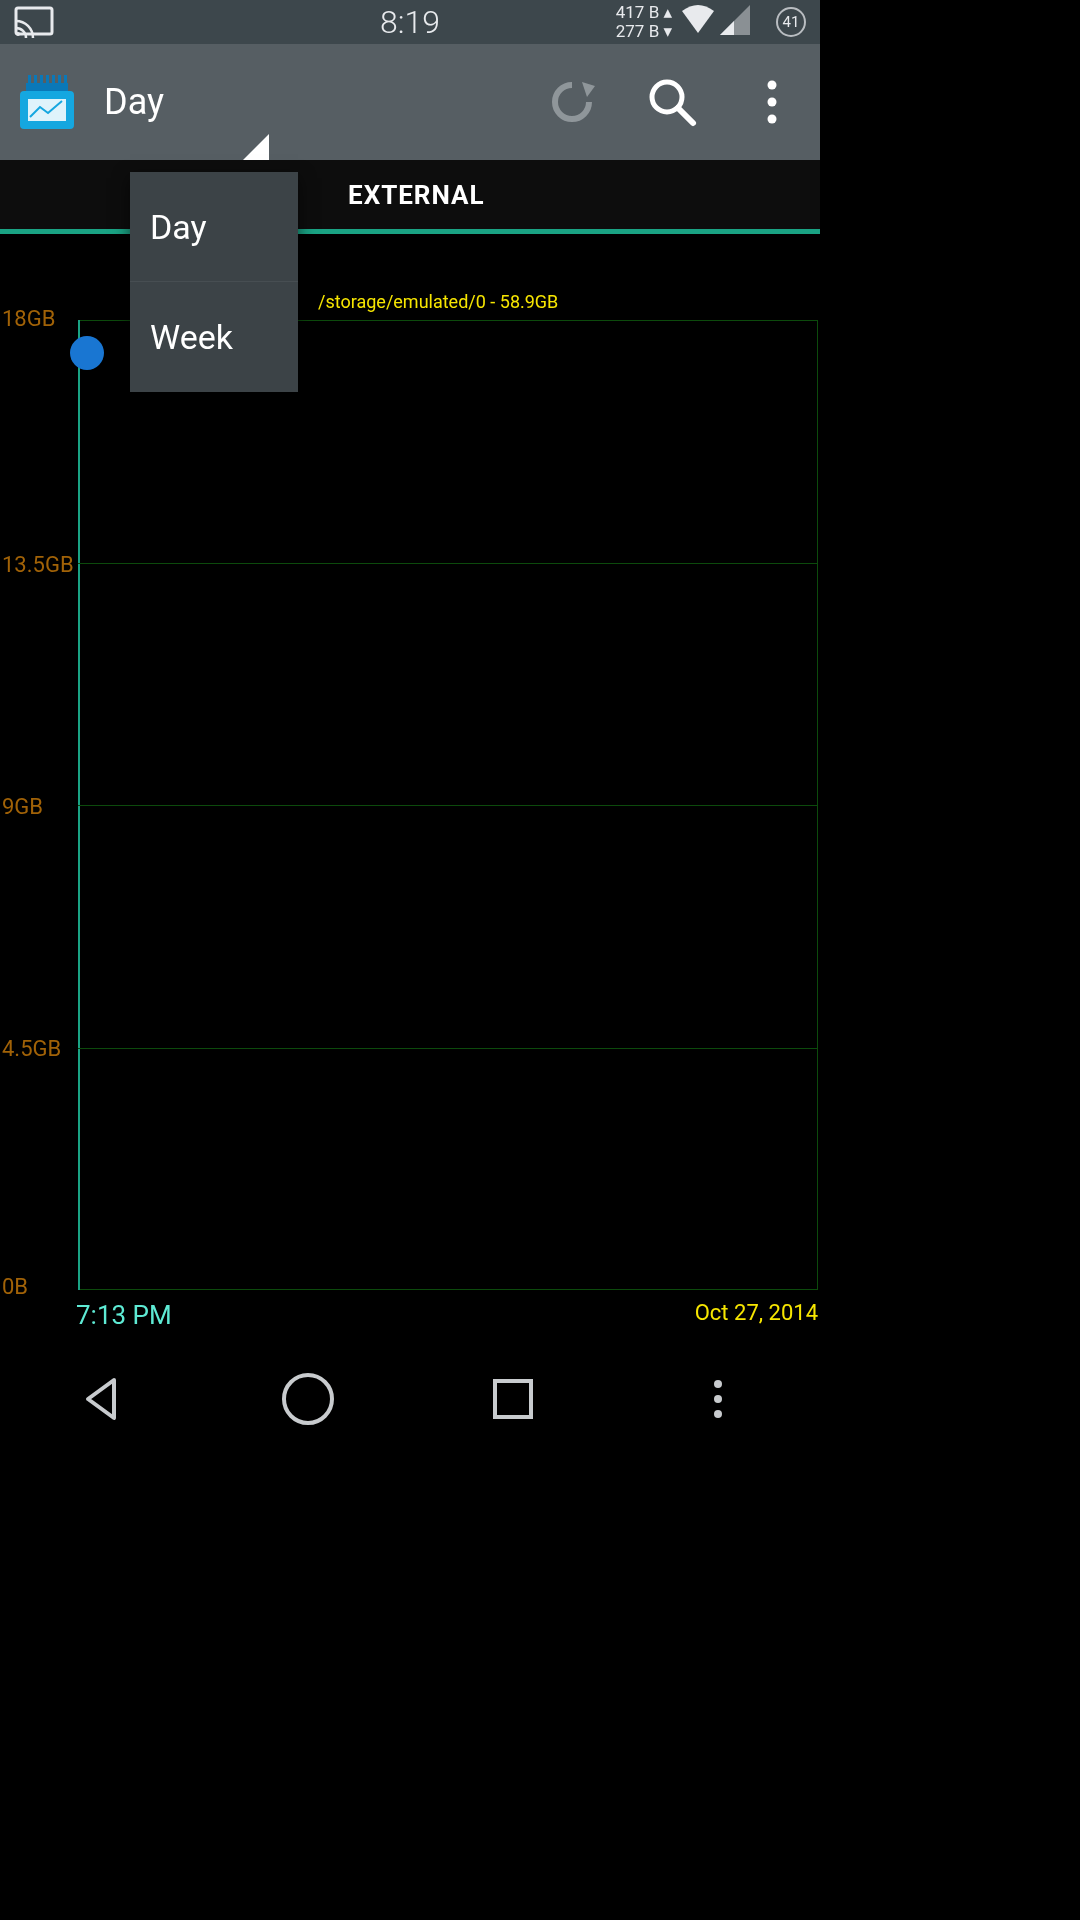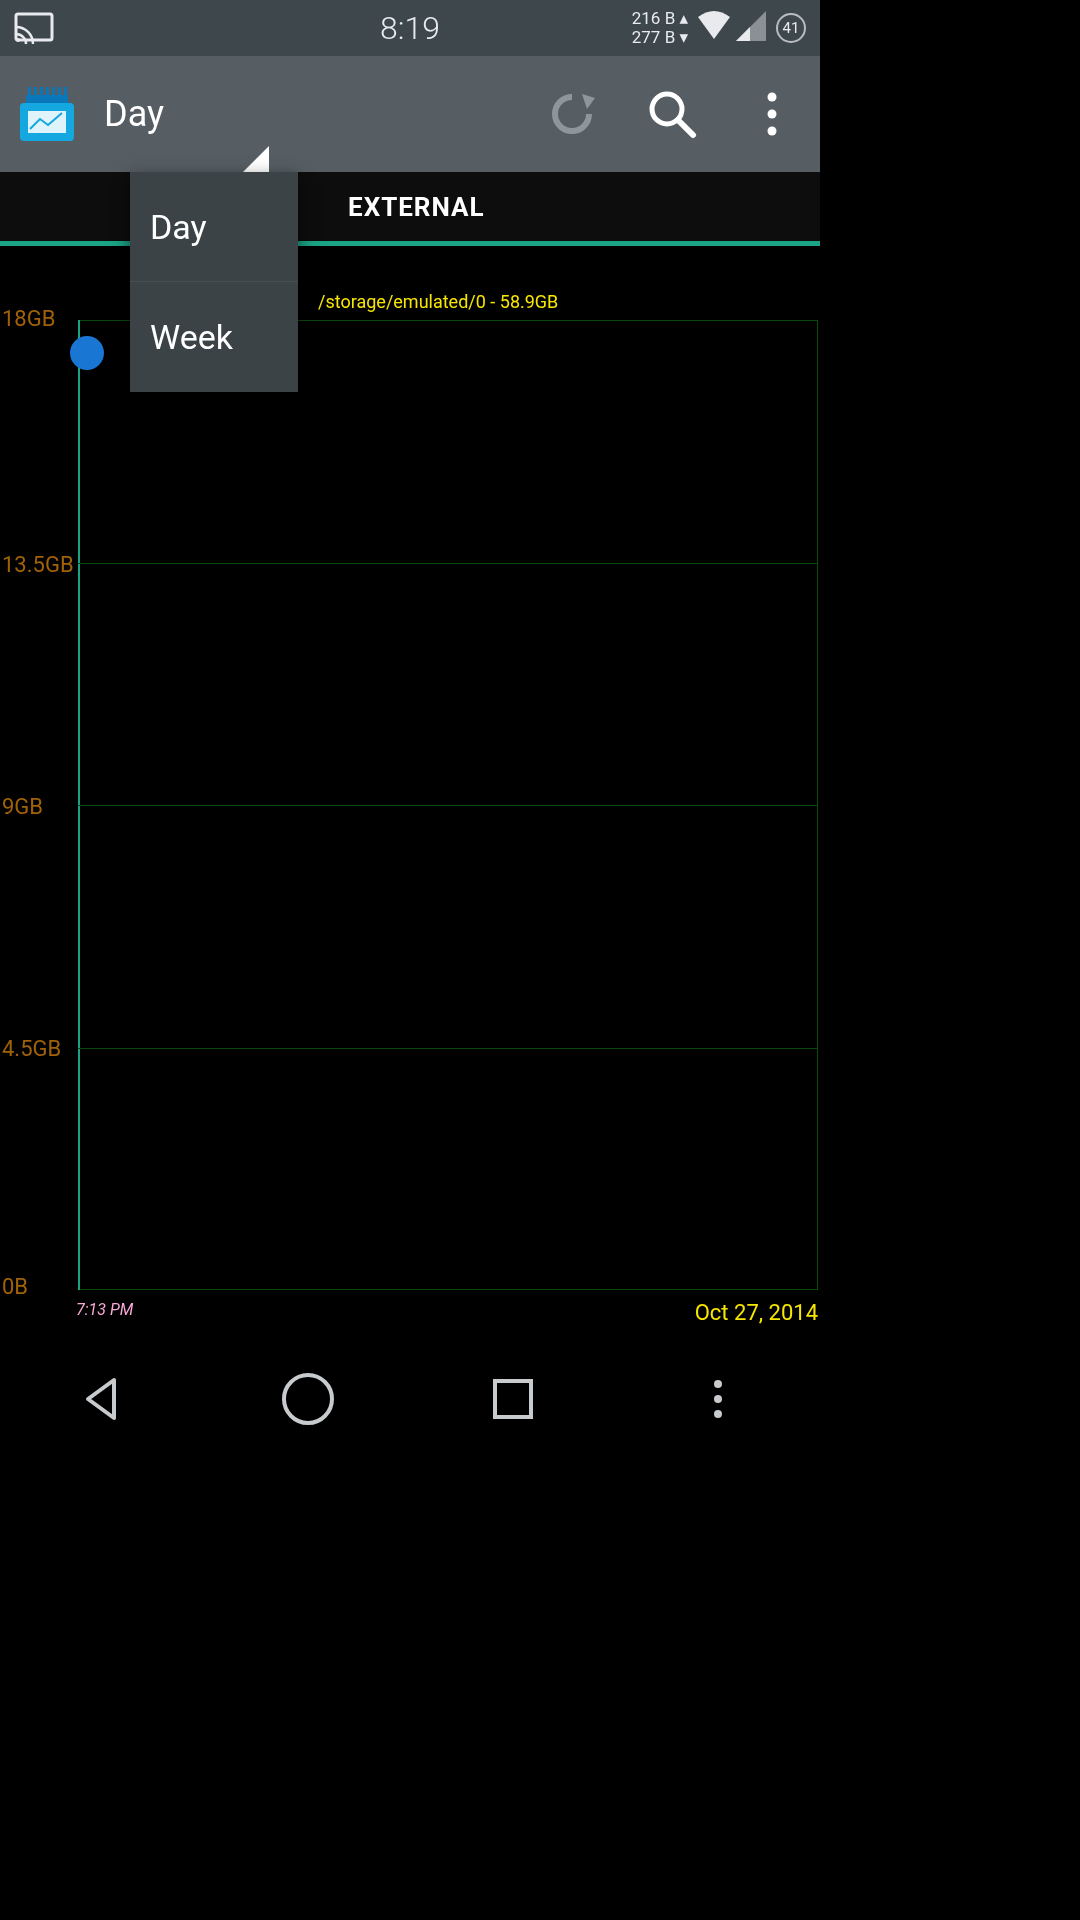--- a/index.html
+++ b/index.html
@@ -1,25 +1,25 @@
 <!DOCTYPE html>
 <html><head>
 <meta charset="utf-8">
 <style>
   * { margin: 0; padding: 0; box-sizing: border-box; }
   html, body { width: 820px; height: 1456px; font-family: Roboto, "Helvetica Neue", Arial, sans-serif; background: #000; overflow: hidden; }
   .screen { width: 820px; height: 1456px; position: relative; background: #000; }
 
   
-  .status-bar { height: 56px; background: #3d474c; display: flex; align-items: center; color: #e8eaed; padding: 0 14px; position: relative; }
+  .status-bar { height: 44px; background: #3d474c; display: flex; align-items: center; color: #e8eaed; padding: 0 14px; position: relative; }
   .status-left { display: flex; align-items: center; }
   .status-center { position: absolute; left: 50%; top: 50%; transform: translate(-50%, -50%); font-size: 32px; font-weight: 300; }
   .status-right { margin-left: auto; display: flex; align-items: center; font-size: 17px; line-height: 1.1; }
   .net-col { text-align: right; margin-right: 6px; font-size: 17px; }
-  .bat-badge { width: 30px; height: 30px; border: 2.5px solid #b9bdc1; border-radius: 50%; display: flex; align-items: center; justify-content: center; font-size: 15px; margin-left: 8px; }
+  .bat-badge { width: 30px; height: 30px; border: 2.5px solid #b9bdc1; border-radius: 50%; display: flex; align-items: center; justify-content: center; font-size: 15px; margin-left: 24px; }
 
   
   .app-bar { height: 116px; background: #565e63; display: flex; align-items: center; padding: 0 20px; color: #fff; position: relative; }
   .app-icon { width: 54px; height: 54px; margin-right: 30px; display: flex; align-items: flex-end; }
   .spinner-wrap { position: relative; height: 116px; display: flex; align-items: center; width: 165px; }
   .spinner-label { font-size: 36px; color: #fff; }
   .spinner-corner { position: absolute; bottom: 0; right: 0; width: 0; height: 0; border-left: 26px solid transparent; border-bottom: 26px solid #fff; }
   .app-actions { margin-left: auto; display: flex; align-items: center; gap: 44px; }
   .act-icon { width: 56px; height: 56px; display: flex; align-items: center; justify-content: center; }
 
@@ -33,21 +33,21 @@
   .dropdown-item:last-child { border-bottom: none; }
 
   
   .chart-area { position: absolute; left: 0; top: 246px; width: 820px; height: 1096px; background: #000; }
   .chart-title { position: absolute; left: 318px; top: 45px; color: #f7e600; font-size: 18px; }
   .chart-box { position: absolute; left: 78px; top: 74px; width: 740px; height: 970px; border: 1px solid #0c4a0c; }
   .grid-line { position: absolute; left: 78px; width: 740px; height: 1px; background: #0c4a0c; }
   .y-label { position: absolute; left: 2px; font-size: 22px; color: #a16207; }
   .y-axis { position: absolute; left: 78px; top: 74px; width: 2px; height: 970px; background: #1aa384; }
   .data-dot { position: absolute; width: 34px; height: 34px; border-radius: 50%; background: #1976d2; left: 70px; top: 90px; }
-  .x-left { position: absolute; left: 76px; top: 1054px; color: #f9a8d4; font-size: 16px; font-style: italic; }
+  .x-left { position: absolute; left: 76px; top: 1054px; color: #5eead4; font-size: 26px; }
   .x-right { position: absolute; right: 2px; top: 1054px; color: #f7e600; font-size: 22px; }
 
   
   .nav-bar { position: absolute; bottom: 0; left: 0; width: 820px; height: 114px; background: #000; display: flex; align-items: center; justify-content: space-around; }
   .nav-btn { width: 58px; height: 58px; display: flex; align-items: center; justify-content: center; }
 </style>
 </head>
 <body>
 <div class="screen">
 
@@ -58,21 +58,21 @@
           <path d="M2 30 Q2 18 14 18" fill="none" stroke="#000" stroke-width="0"></path>
           <path d="M2 32 A16 16 0 0 1 18 32" fill="#3d474c"></path>
           <circle cx="4" cy="28" r="2" fill="#e8eaed"></circle>
           <path d="M2 22 A10 10 0 0 1 12 32" fill="none" stroke="#e8eaed" stroke-width="2.5"></path>
           <path d="M2 15 A17 17 0 0 1 19 32" fill="none" stroke="#e8eaed" stroke-width="2.5"></path>
         </svg>
     </div>
     <div class="status-center">8:19</div>
     <div class="status-right">
       <div class="net-col">
-        <div><span>216 B</span> <span>▴</span></div>
+        <div><span>417 B</span> <span>▴</span></div>
         <div><span>277 B</span> <span>▾</span></div>
       </div>
       <span style="margin:0 2px;">
         <svg width="36" height="30" viewBox="0 0 36 30">
             <path d="M18 28 L34 6 Q26 0 18 0 Q10 0 2 6 Z" fill="#e8eaed"></path>
           </svg>
       </span>
       <span style="margin:0 2px;">
         <svg width="30" height="30" viewBox="0 0 30 30">
             <path d="M0 30 L30 0 L30 30 Z" fill="#8a9094"></path>

